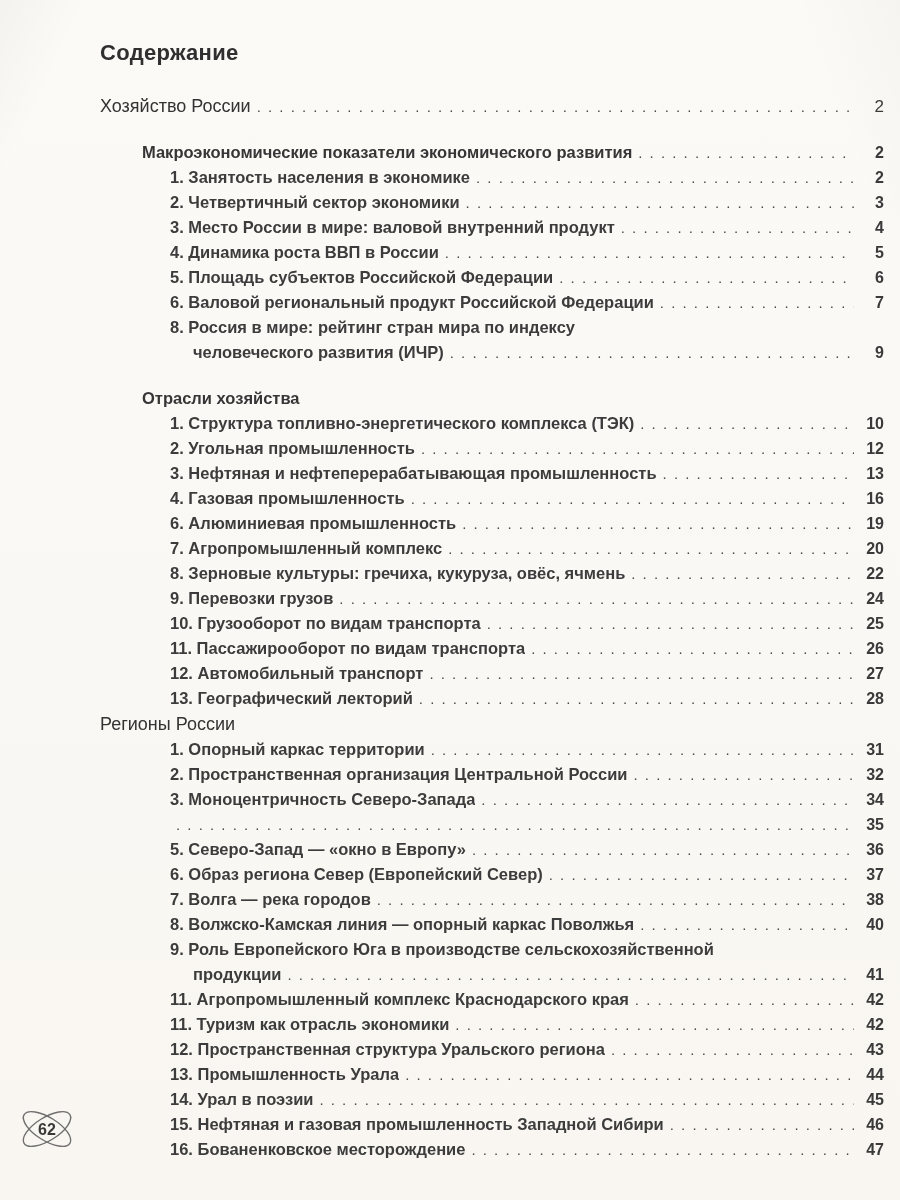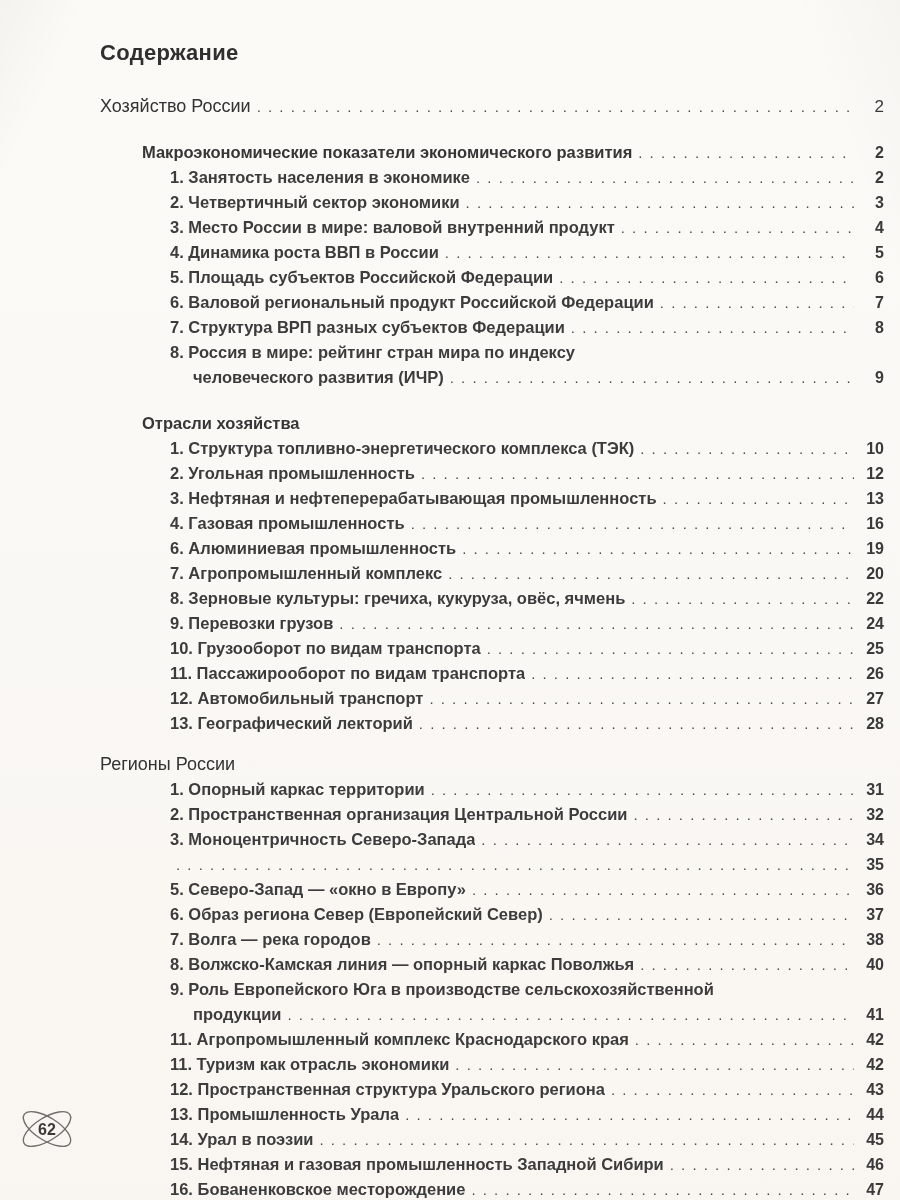--- a/index.html
+++ b/index.html
@@ -67,21 +67,21 @@
     font-size: 16px;
     color: #3a3a3a;
   }
   .row.nopage .dots { visibility: hidden; }
   .row.nopage .pg { visibility: hidden; }
 
   .row.part {
     font-size: 18px;
     font-weight: 400;
     color: #333333;
-    margin-top: 16px;
+    margin-top: 1px;
   }
   .row.part .pg { font-weight: 400; font-size: 17px; }
   .row.section {
     font-size: 16.5px;
     font-weight: 700;
     color: #363636;
     padding-left: 42px;
     margin-top: 21px;
   }
   .row.item {
@@ -147,25 +147,20 @@
         </div>
         <div class="row item">
           <span class="txt">5. Площадь субъектов Российской Федерации</span>
           <span class="dots"></span>
           <span class="pg">6</span>
         </div>
         <div class="row item">
           <span class="txt">6. Валовой региональный продукт Российской Федерации</span>
           <span class="dots"></span>
           <span class="pg">7</span>
-        </div>
-        <div class="row item">
-          <span class="txt">7. Структура ВРП разных субъектов Федерации</span>
-          <span class="dots"></span>
-          <span class="pg">8</span>
         </div>
         <div class="row item nopage">
           <span class="txt">8. Россия в мире: рейтинг стран мира по индексу</span>
           <span class="dots"></span>
           <span class="pg"></span>
         </div>
         <div class="row item-cont">
           <span class="txt">человеческого развития (ИЧР)</span>
           <span class="dots"></span>
           <span class="pg">9</span>

